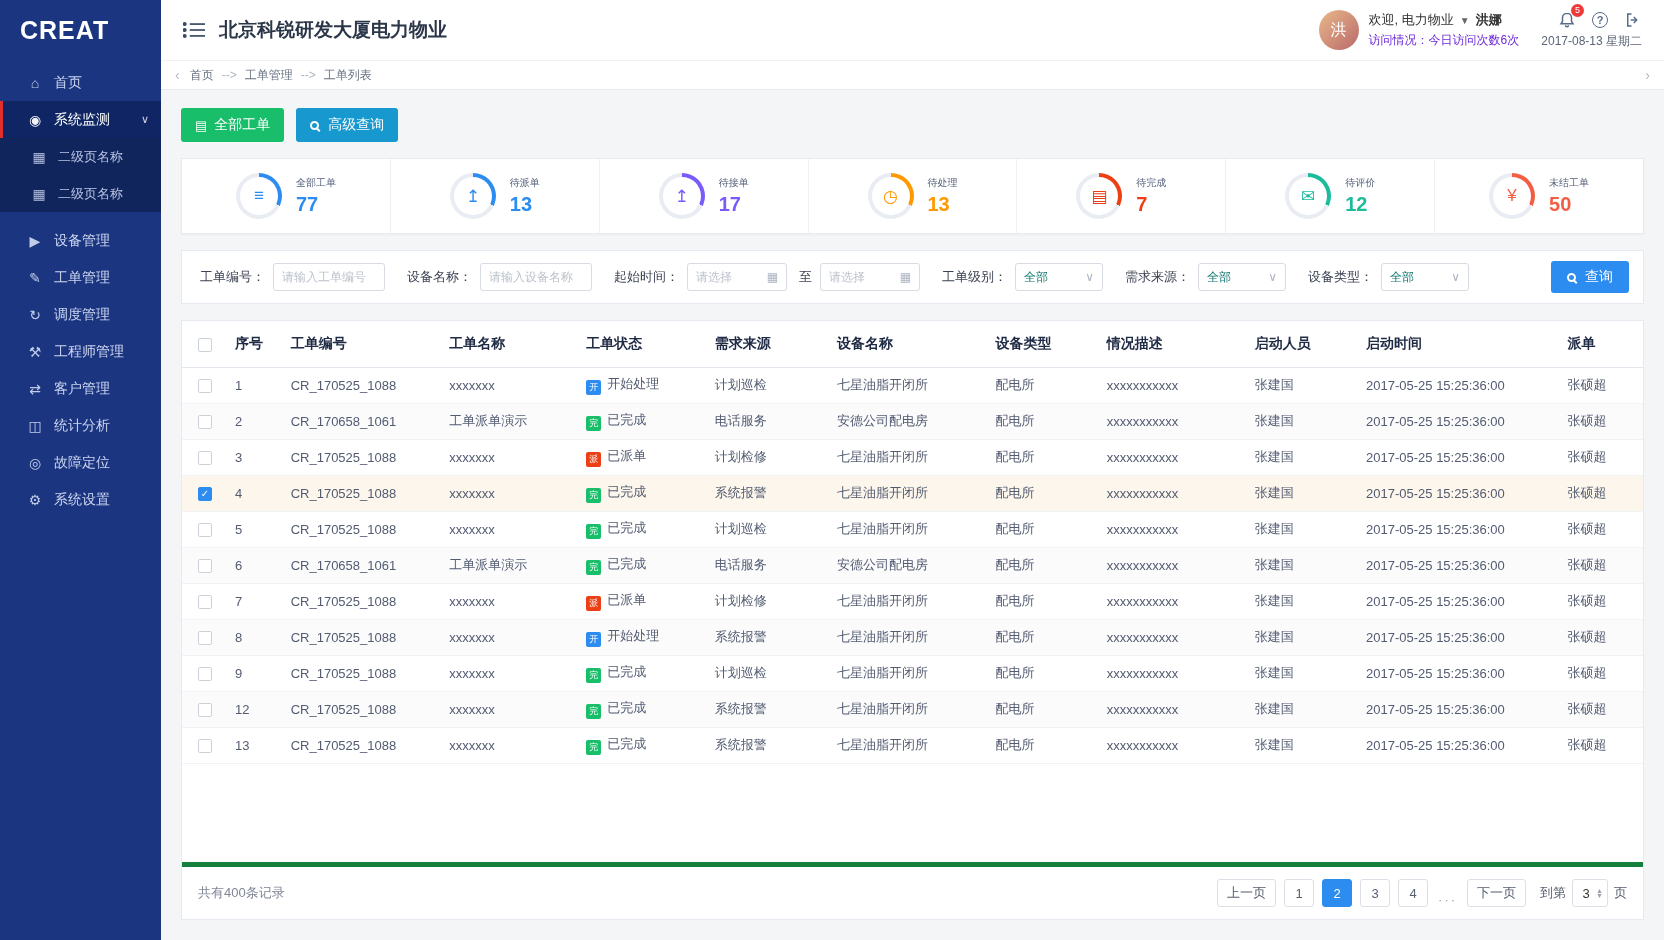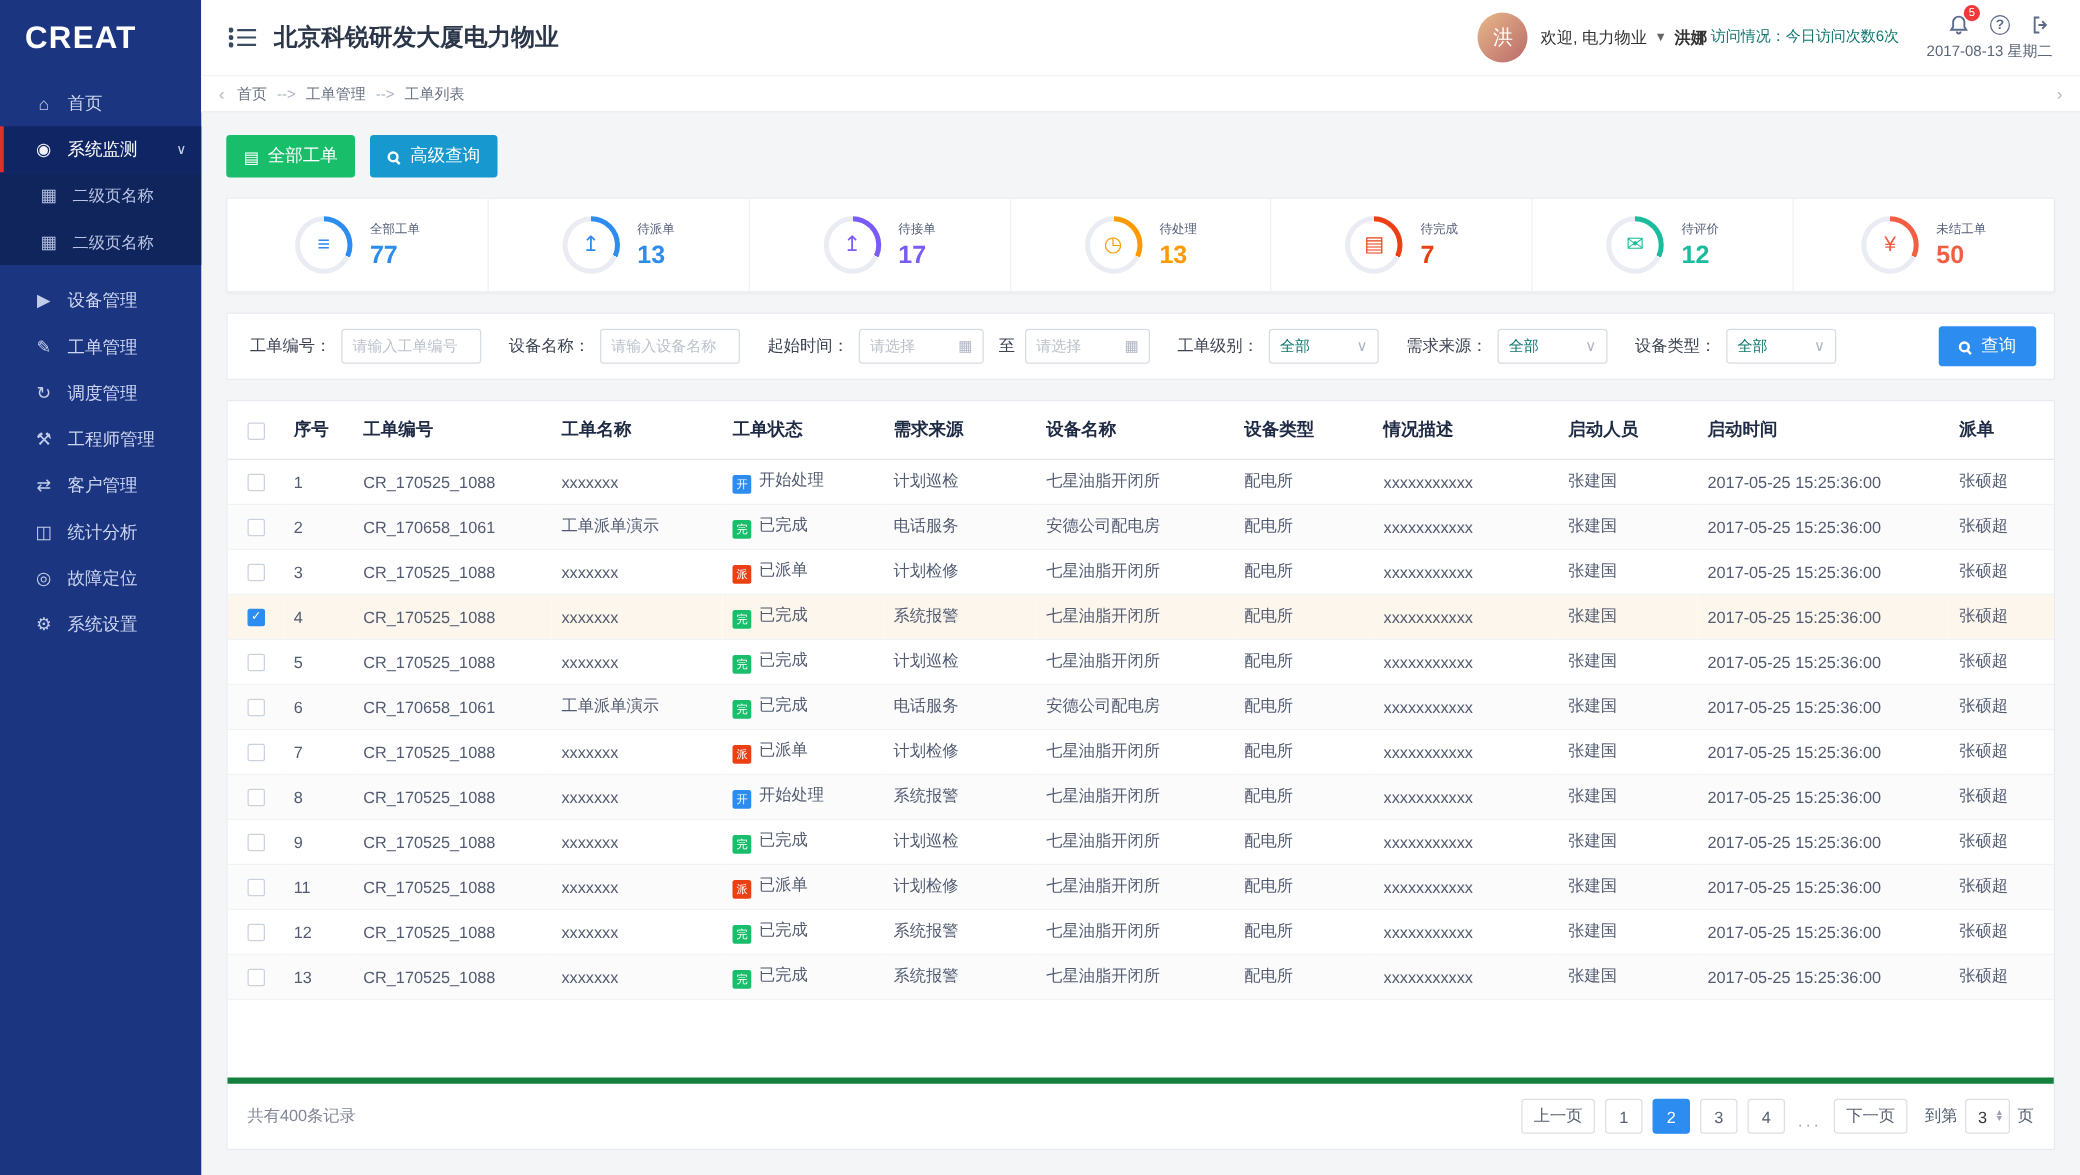--- a/index.html
+++ b/index.html
@@ -19,25 +19,25 @@
 
 .main{flex:1;display:flex;flex-direction:column;min-width:0}
 
 
 .topbar{height:60px;background:#fff;display:flex;align-items:center;padding:0 22px;flex-shrink:0}
 .menu-toggle{cursor:pointer;display:flex;align-items:center}
 .page-title{font-size:19px;font-weight:700;color:#2b3648;margin-left:14px}
 .top-right{margin-left:auto;display:flex;align-items:center;gap:22px}
 .user-block{display:flex;align-items:center;gap:10px}
 .avatar{width:40px;height:40px;border-radius:50%;background:linear-gradient(135deg,#e8b88a,#b96a6a);color:#fff;display:flex;align-items:center;justify-content:center;font-size:16px;flex-shrink:0}
-.user-lines{display:flex;flex-direction:row;gap:3px}
+.user-lines{display:flex;flex-direction:column;gap:3px}
 .user-line1{font-size:13px;color:#333;display:flex;align-items:center;gap:6px}
 .user-name{font-weight:700}
 .u-caret{font-size:10px;color:#666}
-.user-line2{font-size:12px;color:#0f766e}
+.user-line2{font-size:12px;color:#6d28d9}
 .icon-col{display:flex;flex-direction:column;align-items:flex-end;gap:4px}
 .icon-row{display:flex;align-items:center;gap:16px}
 .hicon{position:relative;cursor:pointer;display:flex;align-items:center}
 .badge-dot{position:absolute;top:-7px;right:-8px;background:#f03a3a;color:#fff;font-size:9px;line-height:1;padding:2px 4px;border-radius:8px}
 .q-circle{width:16px;height:16px;border:1.5px solid #5a6b8c;border-radius:50%;color:#5a6b8c;font-size:11px;display:flex;align-items:center;justify-content:center;font-weight:700}
 .top-date{font-size:12px;color:#5a6577}
 
 
 .crumbbar{height:30px;background:#fff;border-top:1px solid #f0f1f4;border-bottom:1px solid #e8eaee;display:flex;align-items:center;padding:0 14px;font-size:12px;color:#8a93a3;flex-shrink:0}
 .bc-chevron{color:#b3bac6;font-size:14px;cursor:pointer}
@@ -485,34 +485,20 @@
               <td>计划巡检</td>
               <td>七星油脂开闭所</td>
               <td>配电所</td>
               <td>xxxxxxxxxxx</td>
               <td>张建国</td>
               <td>2017-05-25 15:25:36:00</td>
               <td>张硕超</td>
             </tr>
             <tr class="">
               <td class="col-cb"><span class="cb"></span></td>
-              <td>11</td>
-              <td>CR_170525_1088</td>
-              <td>xxxxxxx</td>
-              <td><span class="badge" style="background:#ed3f14">派</span><span class="status-label">已派单</span></td>
-              <td>计划检修</td>
-              <td>七星油脂开闭所</td>
-              <td>配电所</td>
-              <td>xxxxxxxxxxx</td>
-              <td>张建国</td>
-              <td>2017-05-25 15:25:36:00</td>
-              <td>张硕超</td>
-            </tr>
-            <tr class="">
-              <td class="col-cb"><span class="cb"></span></td>
               <td>12</td>
               <td>CR_170525_1088</td>
               <td>xxxxxxx</td>
               <td><span class="badge" style="background:#19be6b">完</span><span class="status-label">已完成</span></td>
               <td>系统报警</td>
               <td>七星油脂开闭所</td>
               <td>配电所</td>
               <td>xxxxxxxxxxx</td>
               <td>张建国</td>
               <td>2017-05-25 15:25:36:00</td>

